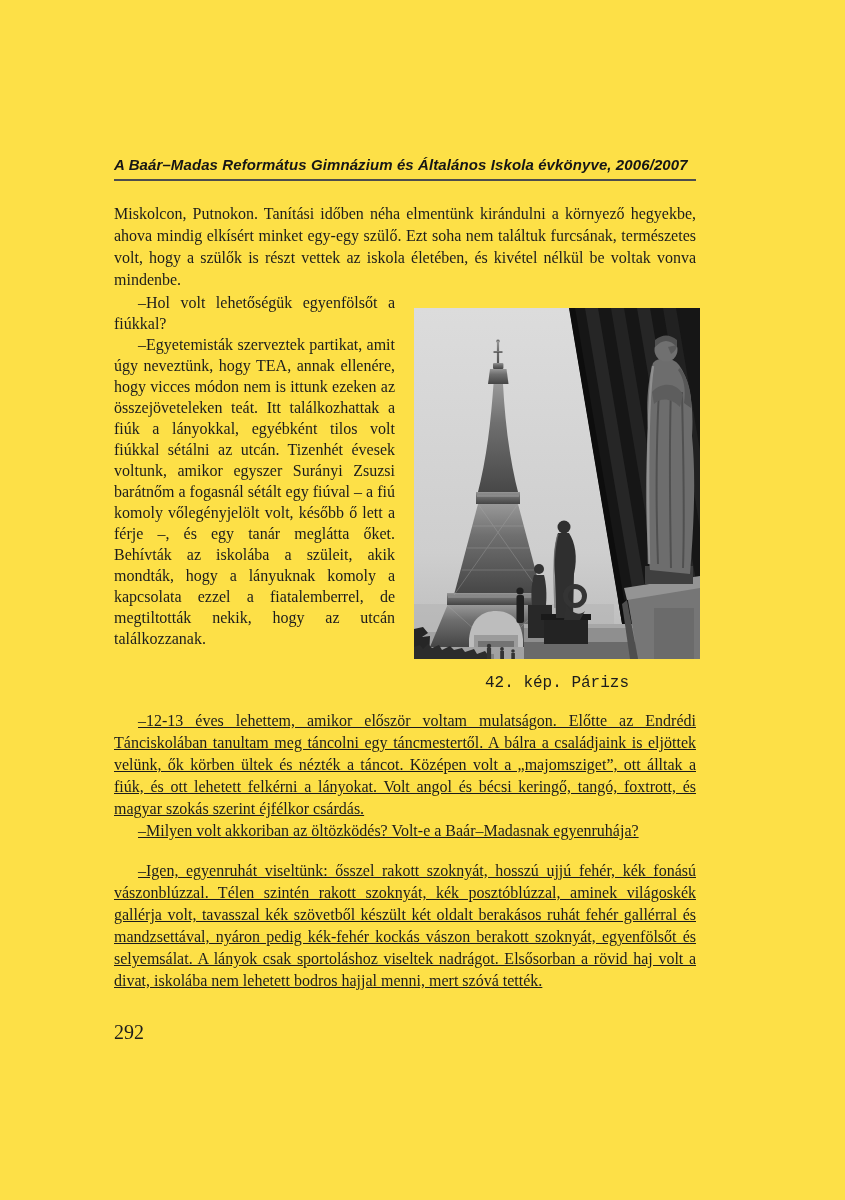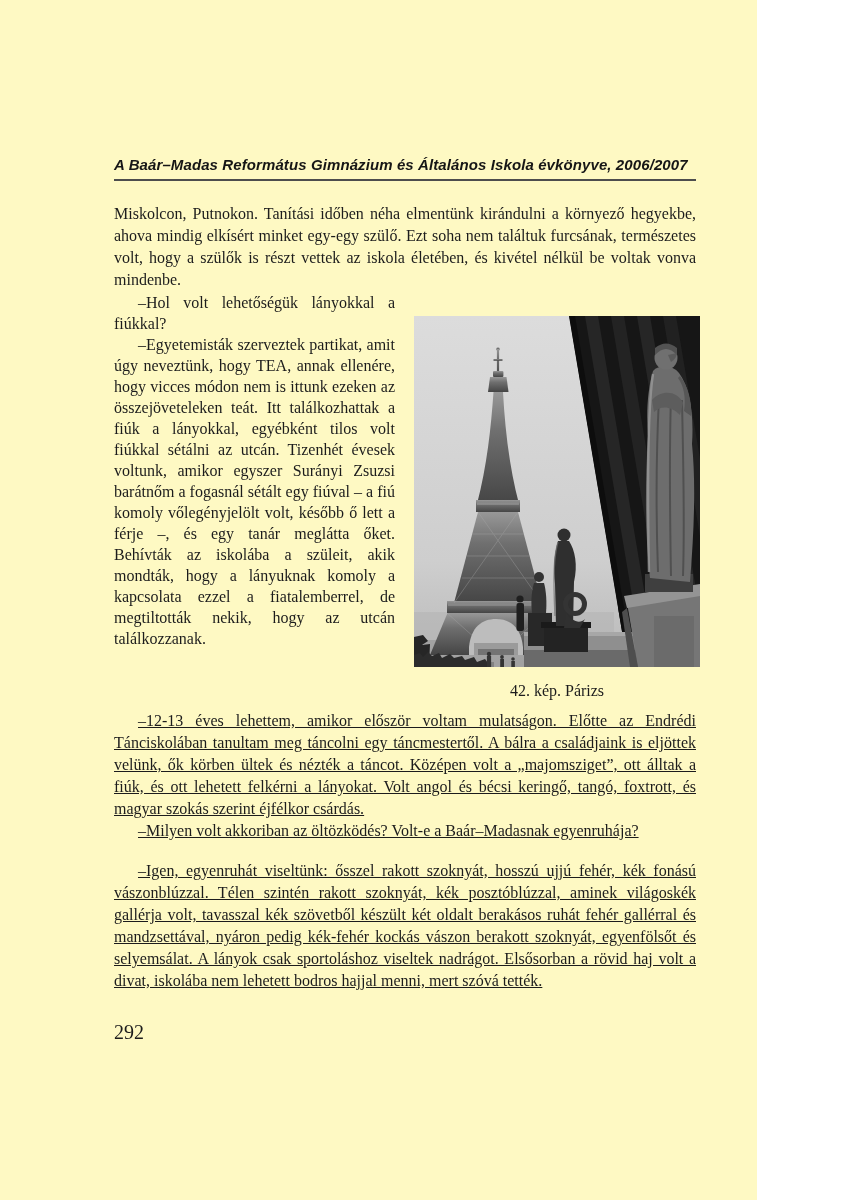--- a/index.html
+++ b/index.html
@@ -1,17 +1,17 @@
 <!DOCTYPE html>
 <html lang="hu"><head>
 <meta charset="utf-8">
 <style>
   html,body{margin:0;padding:0;background:#ffffff;}
   .page{
-    position:relative;width:757px;height:1200px;background:#fef9c3;overflow:hidden;
+    position:relative;width:845px;height:1200px;background:#fde047;overflow:hidden;
     font-family:"Liberation Serif","DejaVu Serif",serif;color:#1c1c1c;
   }
   .running-head{
     position:absolute;left:114px;top:155px;width:582px;
     font-family:"Liberation Sans","DejaVu Sans",sans-serif;
     font-style:italic;font-weight:bold;font-size:15px;line-height:19px;
     color:#161616;letter-spacing:.1px;white-space:nowrap;
   }
   .head-rule{
     position:absolute;left:114px;top:179px;width:582px;height:2px;background:#4d4d4d;
@@ -19,21 +19,21 @@
   .body-text{font-size:16px;line-height:22px;text-align:justify;}
   .body-text p{margin:0;text-indent:24px;}
   .intro{position:absolute;left:114px;top:203px;width:582px;}
   .intro p{text-indent:0;}
   .left-col{
     position:absolute;left:114px;top:292px;width:281px;line-height:21px;
     hyphens:auto;-webkit-hyphens:auto;
   }
   .bottom-block{position:absolute;left:114px;top:710px;width:582px;text-decoration:underline;}
   .bottom-block .extra-gap{margin-top:18px;}
-  .figure{position:absolute;left:414px;top:316px;width:286px;}
+  .figure{position:absolute;left:414px;top:308px;width:286px;font-family:Liberation Mono, monospace;}
   .figure svg{display:block;width:286px;height:351px;}
   .figure figcaption{
     margin-top:15px;text-align:center;font-size:16px;color:#1c1c1c;
   }
   .page-number{
     position:absolute;left:114px;top:1021px;font-size:20px;color:#1c1c1c;
   }
 </style>
 </head>
 <body>
@@ -41,21 +41,21 @@
 <div class="page">
 
   <div class="running-head">A Baár–Madas Református Gimnázium és Általános Iskola évkönyve, 2006/2007</div>
   <div class="head-rule"></div>
 
   <div class="intro body-text">
     <p>Miskolcon, Putnokon. Tanítási időben néha elmentünk kirándulni a környező hegyekbe, ahova mindig elkísért minket egy-egy szülő. Ezt soha nem találtuk furcsának, természetes volt, hogy a szülők is részt vettek az iskola életében, és kivétel nélkül be voltak vonva mindenbe.</p>
   </div>
 
   <div class="left-col body-text">
-    <p>–Hol volt lehetőségük lányokkal a fiúkkal?</p>
+    <p>–Hol volt lehetőségük egyenfölsőt a fiúkkal?</p>
     <p>–Egyetemisták szerveztek partikat, amit úgy neveztünk, hogy TEA, annak ellenére, hogy vicces módon nem is ittunk ezeken az összejöveteleken teát. Itt találkozhattak a fiúk a lányokkal, egyébként tilos volt fiúkkal sétálni az utcán. Tizenhét évesek voltunk, amikor egyszer Surányi Zsuzsi barátnőm a fogasnál sétált egy fiúval – a fiú komoly vőlegényjelölt volt, később ő lett a férje –, és egy tanár meglátta őket. Behívták az iskolába a szüleit, akik mondták, hogy a lányuknak komoly a kapcsolata ezzel a fiatalemberrel, de megtiltották nekik, hogy az utcán találkozzanak.</p>
   </div>
 
   <figure class="figure" style="margin:0">
     <svg viewBox="0 0 286 351" aria-hidden="true">
       <defs>
         <linearGradient id="gSky" x1="0" y1="0" x2="0" y2="1">
           <stop offset="0" stop-color="#dcdcdc"></stop>
           <stop offset="0.7" stop-color="#cecece"></stop>
           <stop offset="1" stop-color="#b8b8b8"></stop>

